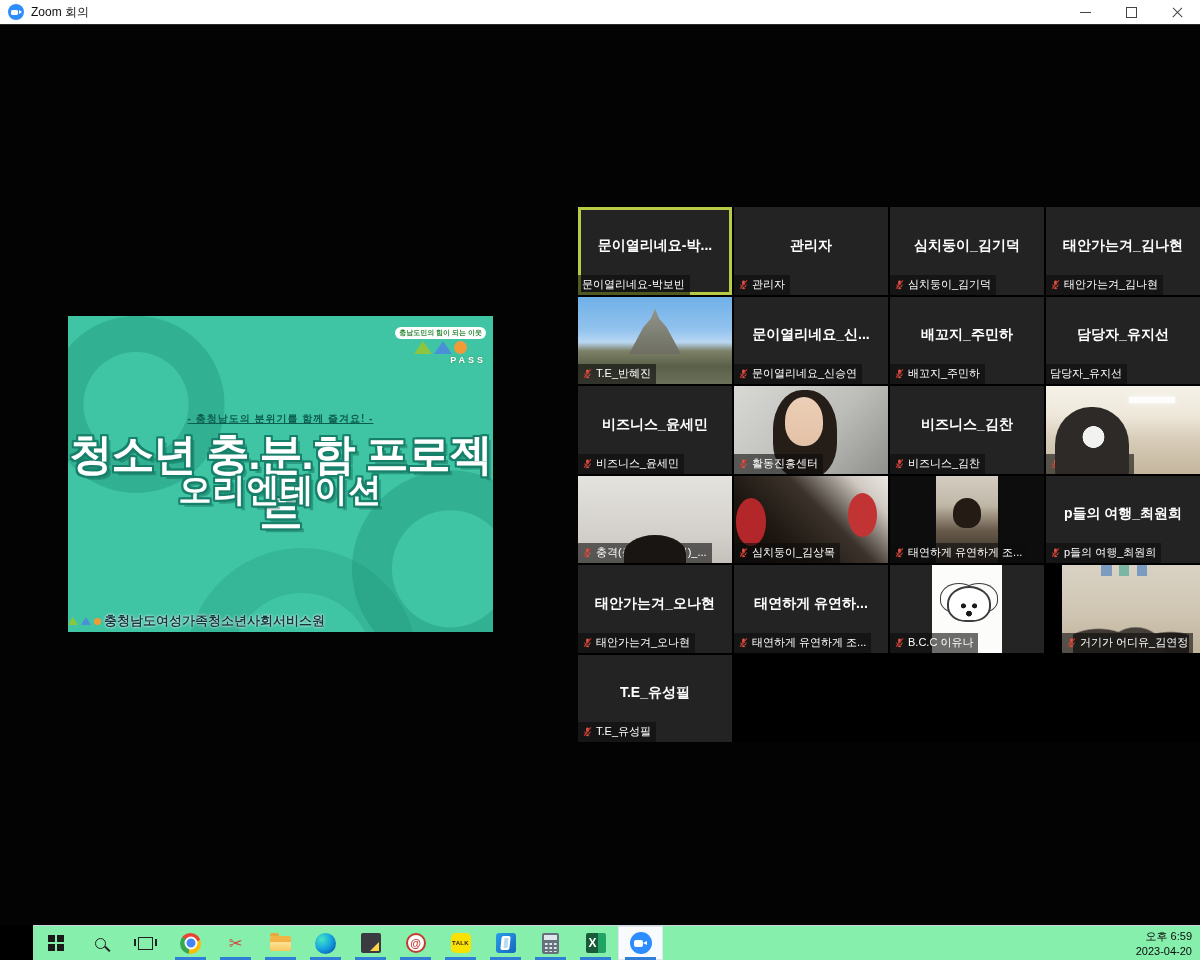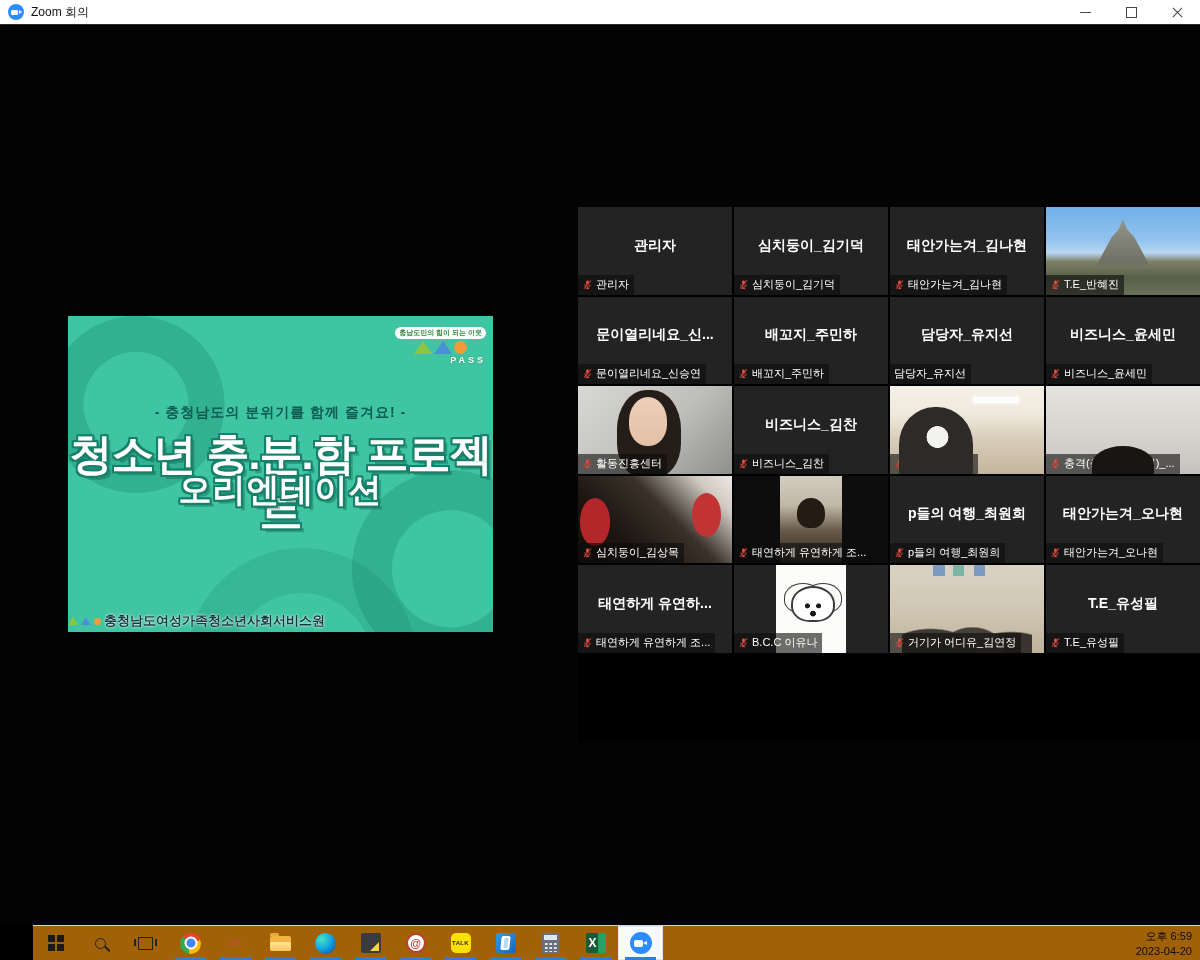--- a/index.html
+++ b/index.html
@@ -36,22 +36,22 @@
   .badge { position:absolute; top:5px; right:7px; width:92px; text-align:right; }
   .badge-pill { display:inline-block; background:#ffffff; border-radius:7px; padding:1px 4px;
     font-size:7px; font-weight:bold; color:#2e8b3a; white-space:nowrap; }
   .pass-logo { display:flex; align-items:flex-end; justify-content:center; gap:2px; margin-top:2px; }
   .mtn { width:0; height:0; border-left:9px solid transparent; border-right:9px solid transparent; }
   .mtn.g { border-bottom:13px solid #8cc63f; }
   .mtn.b { border-bottom:13px solid #4a90d9; }
   .sun { width:13px; height:13px; border-radius:50%; background:#f29a38; }
   .pass-word { font-size:9px; font-weight:bold; color:#fff; letter-spacing:3px;
     text-shadow:0 0 2px rgba(60,120,60,.8); margin-top:1px; }
-  .slide-sub { position:absolute; top:88px; width:100%; text-align:center;
-    font-size:14px; font-weight:bold; color:#0d5c50; letter-spacing:1px; }
+  .slide-sub { position:absolute; top:96px; width:100%; text-align:center;
+    font-size:10px; font-weight:bold; color:#0d5c50; letter-spacing:1px;text-decoration:underline; }
   .slide-t1 { position:absolute; top:110px; width:100%; text-align:center;
     font-size:43px; font-weight:800; color:#fff; letter-spacing:-1px;
     text-shadow:2px 0 0 #17806b,-2px 0 0 #17806b,0 2px 0 #17806b,0 -2px 0 #17806b,2px 2px 0 #17806b,-2px 2px 0 #17806b,2px -2px 0 #17806b,-2px -2px 0 #17806b,4px 4px 0 rgba(10,80,66,.35); }
   .slide-t2 { position:absolute; top:152px; width:100%; text-align:center;
     font-size:33px; font-weight:800; color:#fff; letter-spacing:1px;
     text-shadow:2px 0 0 #17806b,-2px 0 0 #17806b,0 2px 0 #17806b,0 -2px 0 #17806b,2px 2px 0 #17806b,-2px 2px 0 #17806b,2px -2px 0 #17806b,-2px -2px 0 #17806b,4px 4px 0 rgba(10,80,66,.35); }
   .slide-footer { position:absolute; bottom:2px; width:100%; display:flex; align-items:center;
     justify-content:flex-start; gap:3px; }
   .slide-footer .mtn { border-left-width:5px; border-right-width:5px; }
   .slide-footer .mtn.g { border-bottom-width:8px; } .slide-footer .mtn.b { border-bottom-width:8px; }
@@ -105,30 +105,30 @@
   .v-portrait-phone-video::after { content:""; position:absolute; left:41%; top:26%; width:18%; height:34%;
     background:#241b14; border-radius:50% 50% 42% 42%; }
   .v-dog-drawing-image { background:#242424;padding-left:43px; }
   .v-dog-drawing-image::before { content:""; position:absolute; left:27%; top:0; width:46%; height:100%; background:#fcfcfa; }
   .v-dog-drawing-image::after { content:""; position:absolute; left:37%; top:24%; width:26%; height:36%;
     border:2px solid #3c3c3c; border-radius:56% 56% 48% 48%;
     background:radial-gradient(circle at 36% 56%, #1a1a1a 2.2px, transparent 2.8px),
                radial-gradient(circle at 64% 56%, #1a1a1a 2.2px, transparent 2.8px),
                radial-gradient(circle at 50% 80%, #1a1a1a 2.6px, transparent 3.2px), #fff;
     box-shadow:-10px -6px 0 -4px #fcfcfa, 10px -6px 0 -4px #fcfcfa, -10px -6px 0 -3px #3c3c3c, 10px -6px 0 -3px #3c3c3c; }
-  .v-wall-shadows-video { background:linear-gradient(180deg,#d9d2c4 0%,#cfc5b2 55%,#bfb29b 100%); }
+  .v-wall-shadows-video { background:linear-gradient(180deg,#d9d2c4 0%,#cfc5b2 55%,#bfb29b 100%);margin-left:16px; }
   .v-wall-shadows-video::before { content:""; position:absolute; bottom:0; left:8%; width:84%; height:62%;
     background:radial-gradient(ellipse at 22% 100%, #403a33 30%, transparent 32%),
                radial-gradient(ellipse at 54% 100%, #46403a 32%, transparent 34%),
                radial-gradient(ellipse at 84% 100%, #3a342e 26%, transparent 28%); }
   .v-wall-shadows-video::after { content:""; position:absolute; top:0; left:28%; width:44%; height:12%; opacity:.55;
     background:linear-gradient(90deg,#2f6fc0 0 18%, transparent 18% 30%, #2f9f8f 30% 46%, transparent 46% 60%, #2f6fc0 60% 76%, transparent 76%); }
 
   
-  .taskbar { height:35px; background:#a16207; border-top:1px solid #cdd6de; display:flex;
+  .taskbar { height:35px; background:#86efac; border-top:1px solid #cdd6de; display:flex;
     align-items:stretch; position:relative;margin-left:33px; }
   .tb-item { width:45px; display:flex; align-items:center; justify-content:center; position:relative; }
   .tb-item.running::after { content:""; position:absolute; bottom:0; left:7px; right:7px; height:3px; background:#2f7fd6; }
   .tb-item.active-app { background:#f8fbfe; box-shadow:inset 0 0 0 1px #dfe7ee; }
   .ic { position:relative; display:block; }
   .ic-start { width:16px; height:16px; } 
   .ic-start::before { content:""; position:absolute; left:0; top:0; width:7px; height:7px; background:#1a1a1a;
     box-shadow:9px 0 #1a1a1a, 0 9px #1a1a1a, 9px 9px #1a1a1a; }
   .ic-search { width:11px; height:11px; border:1.6px solid #222; border-radius:50%; }
   .ic-search::after { content:""; position:absolute; width:7px; height:1.6px; background:#222; right:-6px; bottom:-2px; transform:rotate(45deg); }
@@ -206,20 +206,26 @@
       <div class="slide-t2">오리엔테이션</div>
       <div class="slide-footer">
         <span class="mtn g"></span>
         <span class="mtn b"></span>
         <span class="sun"></span>
         <span class="footer-text">충청남도여성가족청소년사회서비스원</span>
       </div>
     </div>
 
     <div class="grid" id="grid">
+        <div class="tile active">
+          <div class="center-name">문이열리네요-박...</div>
+          <div class="name-label">
+            <span>문이열리네요-박보빈</span>
+          </div>
+        </div>
         <div class="tile">
           <div class="center-name">관리자</div>
           <div class="name-label">
             <span class="micwrap">
               <svg viewBox="0 0 16 16">
                 <rect x="6" y="2" width="4" height="7" rx="2" fill="#e0554a"></rect>
                 <path d="M4 8a4 4 0 0 0 8 0" fill="none" stroke="#e0554a" stroke-width="1.3"></path>
                 <path d="M8 12v2M5.5 14h5" stroke="#e0554a" stroke-width="1.3"></path>
                 <path d="M3 14L13 2" stroke="#c9372c" stroke-width="1.7"></path>
               </svg>

